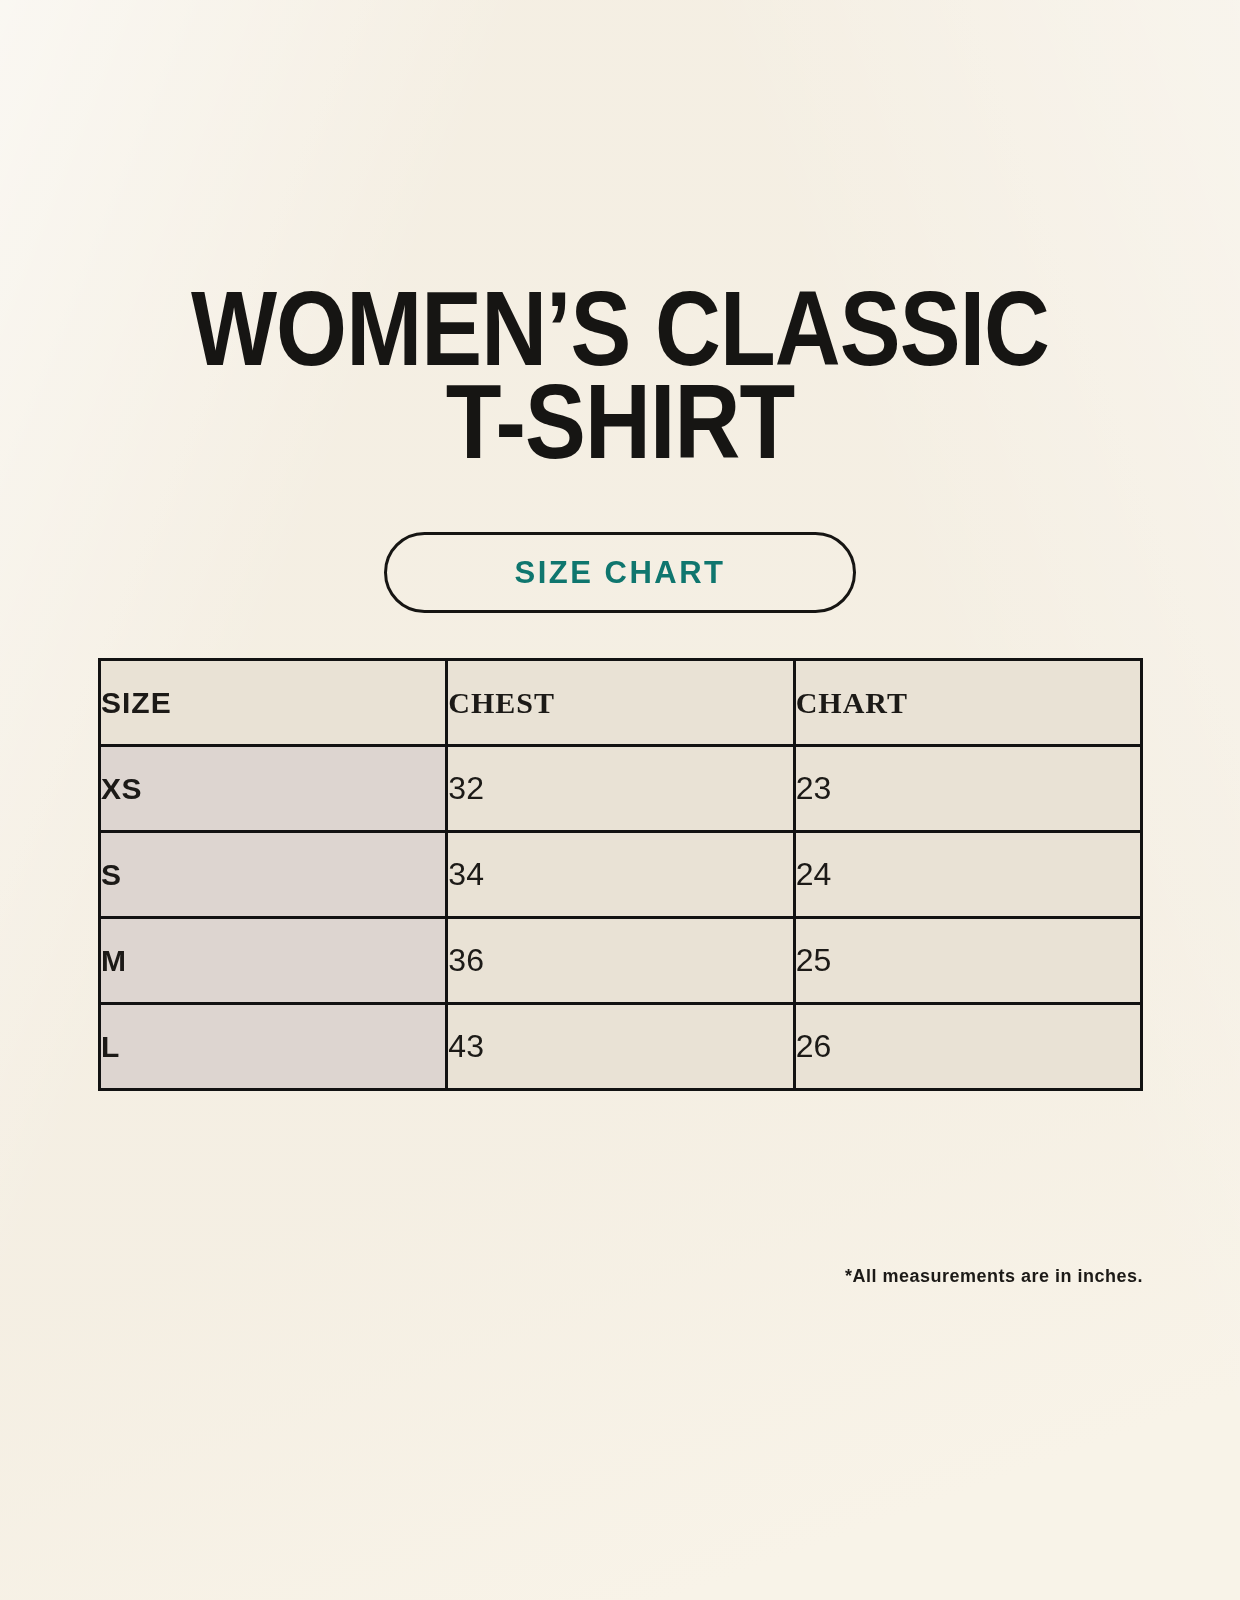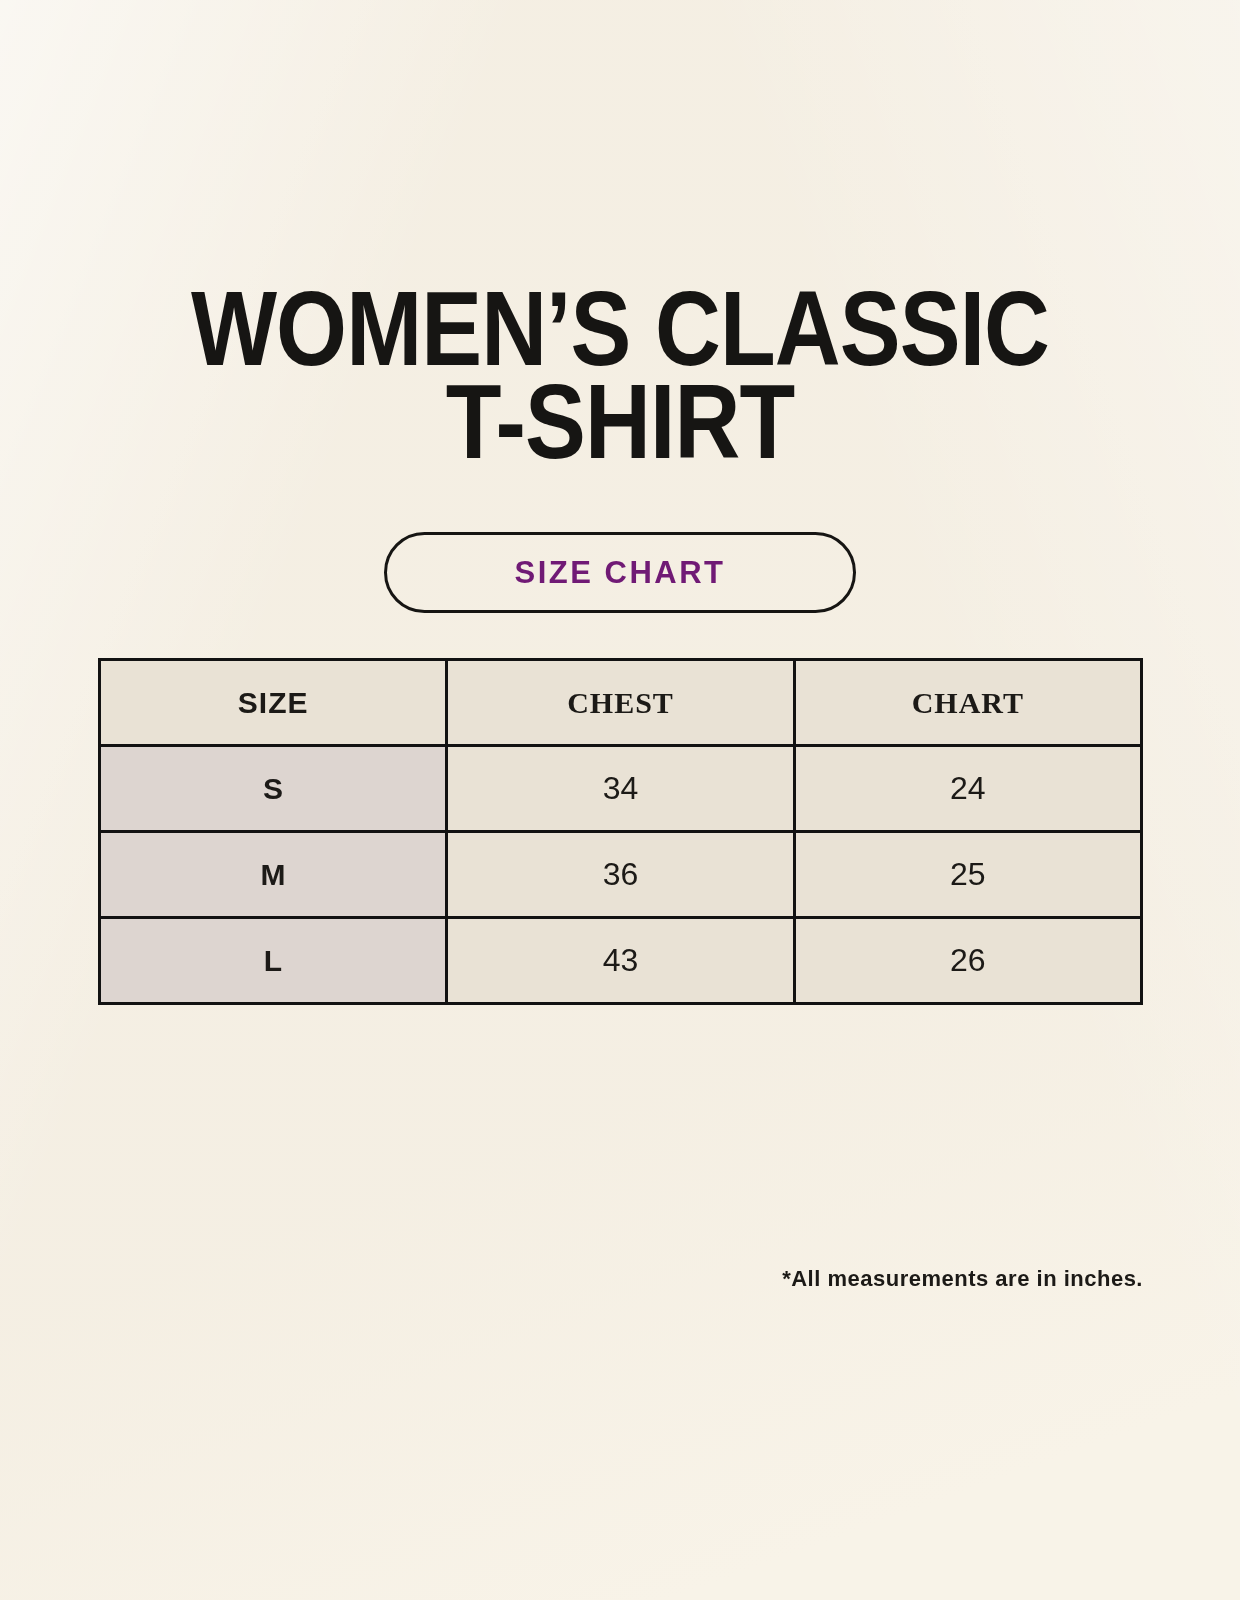--- a/index.html
+++ b/index.html
@@ -46,37 +46,37 @@
     height: 81px;
     border: 3px solid #161513;
     border-radius: 45px;
     background: transparent;
     display: flex;
     align-items: center;
     justify-content: center;
     font-size: 31px;
     font-weight: bold;
     letter-spacing: 2.5px;
-    color: #701a75;
+    color: #0f766e;
   }
 
   table.size-table {
     position: absolute;
     top: 658px;
     left: 98px;
     width: 1045px;
     border-collapse: collapse;
     table-layout: fixed;
   }
 
   table.size-table th,
   table.size-table td {
     border: 3px solid #121212;
     height: 86px;
-    text-align: center;
+    text-align: left;
     vertical-align: middle;
   }
 
   table.size-table th {
     font-size: 30px;
     font-weight: bold;
     letter-spacing: 1px;
     background: #e9e2d5;
   }
 
@@ -93,21 +93,21 @@
   td.cell-value {
     background: #e9e2d5;
     font-size: 32px;
     font-weight: normal;
   }
 
   .footnote {
     position: absolute;
     top: 1266px;
     right: 97px;
-    font-size: 22px;
+    font-size: 18px;
     font-weight: bold;
     letter-spacing: 0.5px;
     color: #1c1a17;
     text-align: right;
   }
 </style>
 </head>
 <body>
 
 <h1 class="title">
@@ -122,20 +122,25 @@
 <table class="size-table">
   <thead>
     <tr>
       <th class="col-size">SIZE</th>
       <th class="col-measure">CHEST</th>
       <th class="col-measure">CHART</th>
     </tr>
   </thead>
   <tbody>
     <tr>
+      <td class="cell-size">XS</td>
+      <td class="cell-value">32</td>
+      <td class="cell-value">23</td>
+    </tr>
+    <tr>
       <td class="cell-size">S</td>
       <td class="cell-value">34</td>
       <td class="cell-value">24</td>
     </tr>
     <tr>
       <td class="cell-size">M</td>
       <td class="cell-value">36</td>
       <td class="cell-value">25</td>
     </tr>
     <tr>

